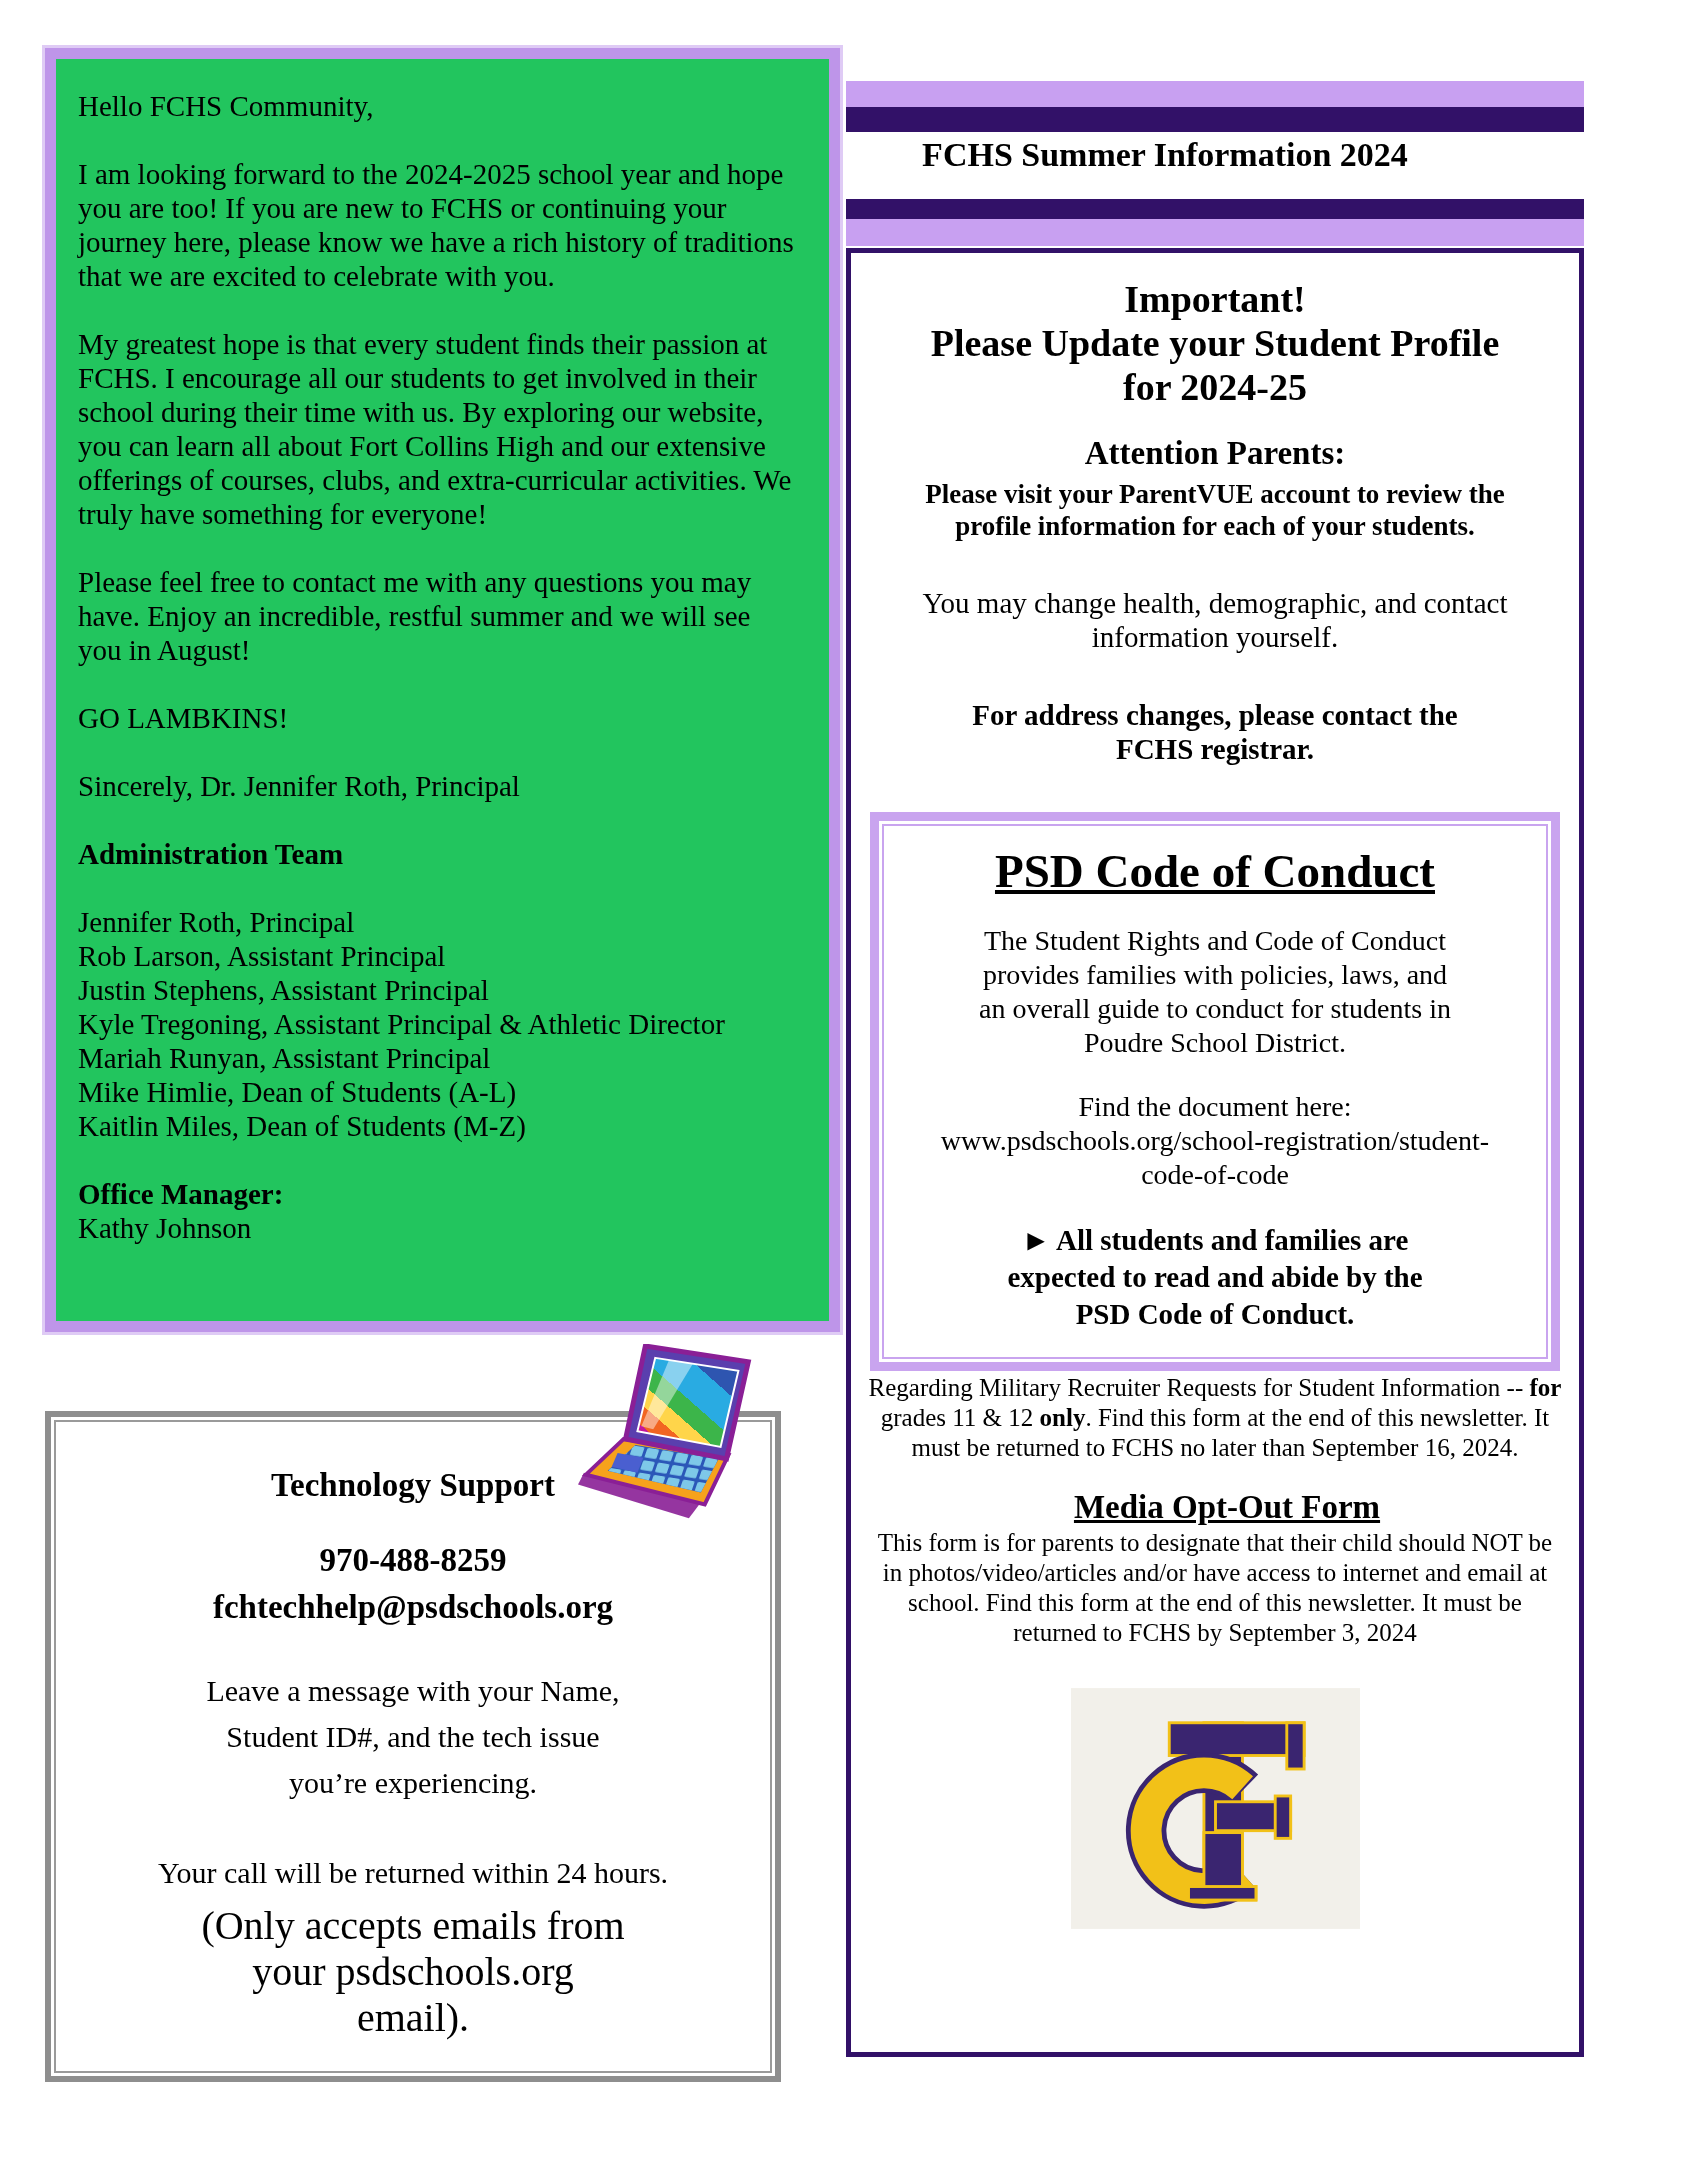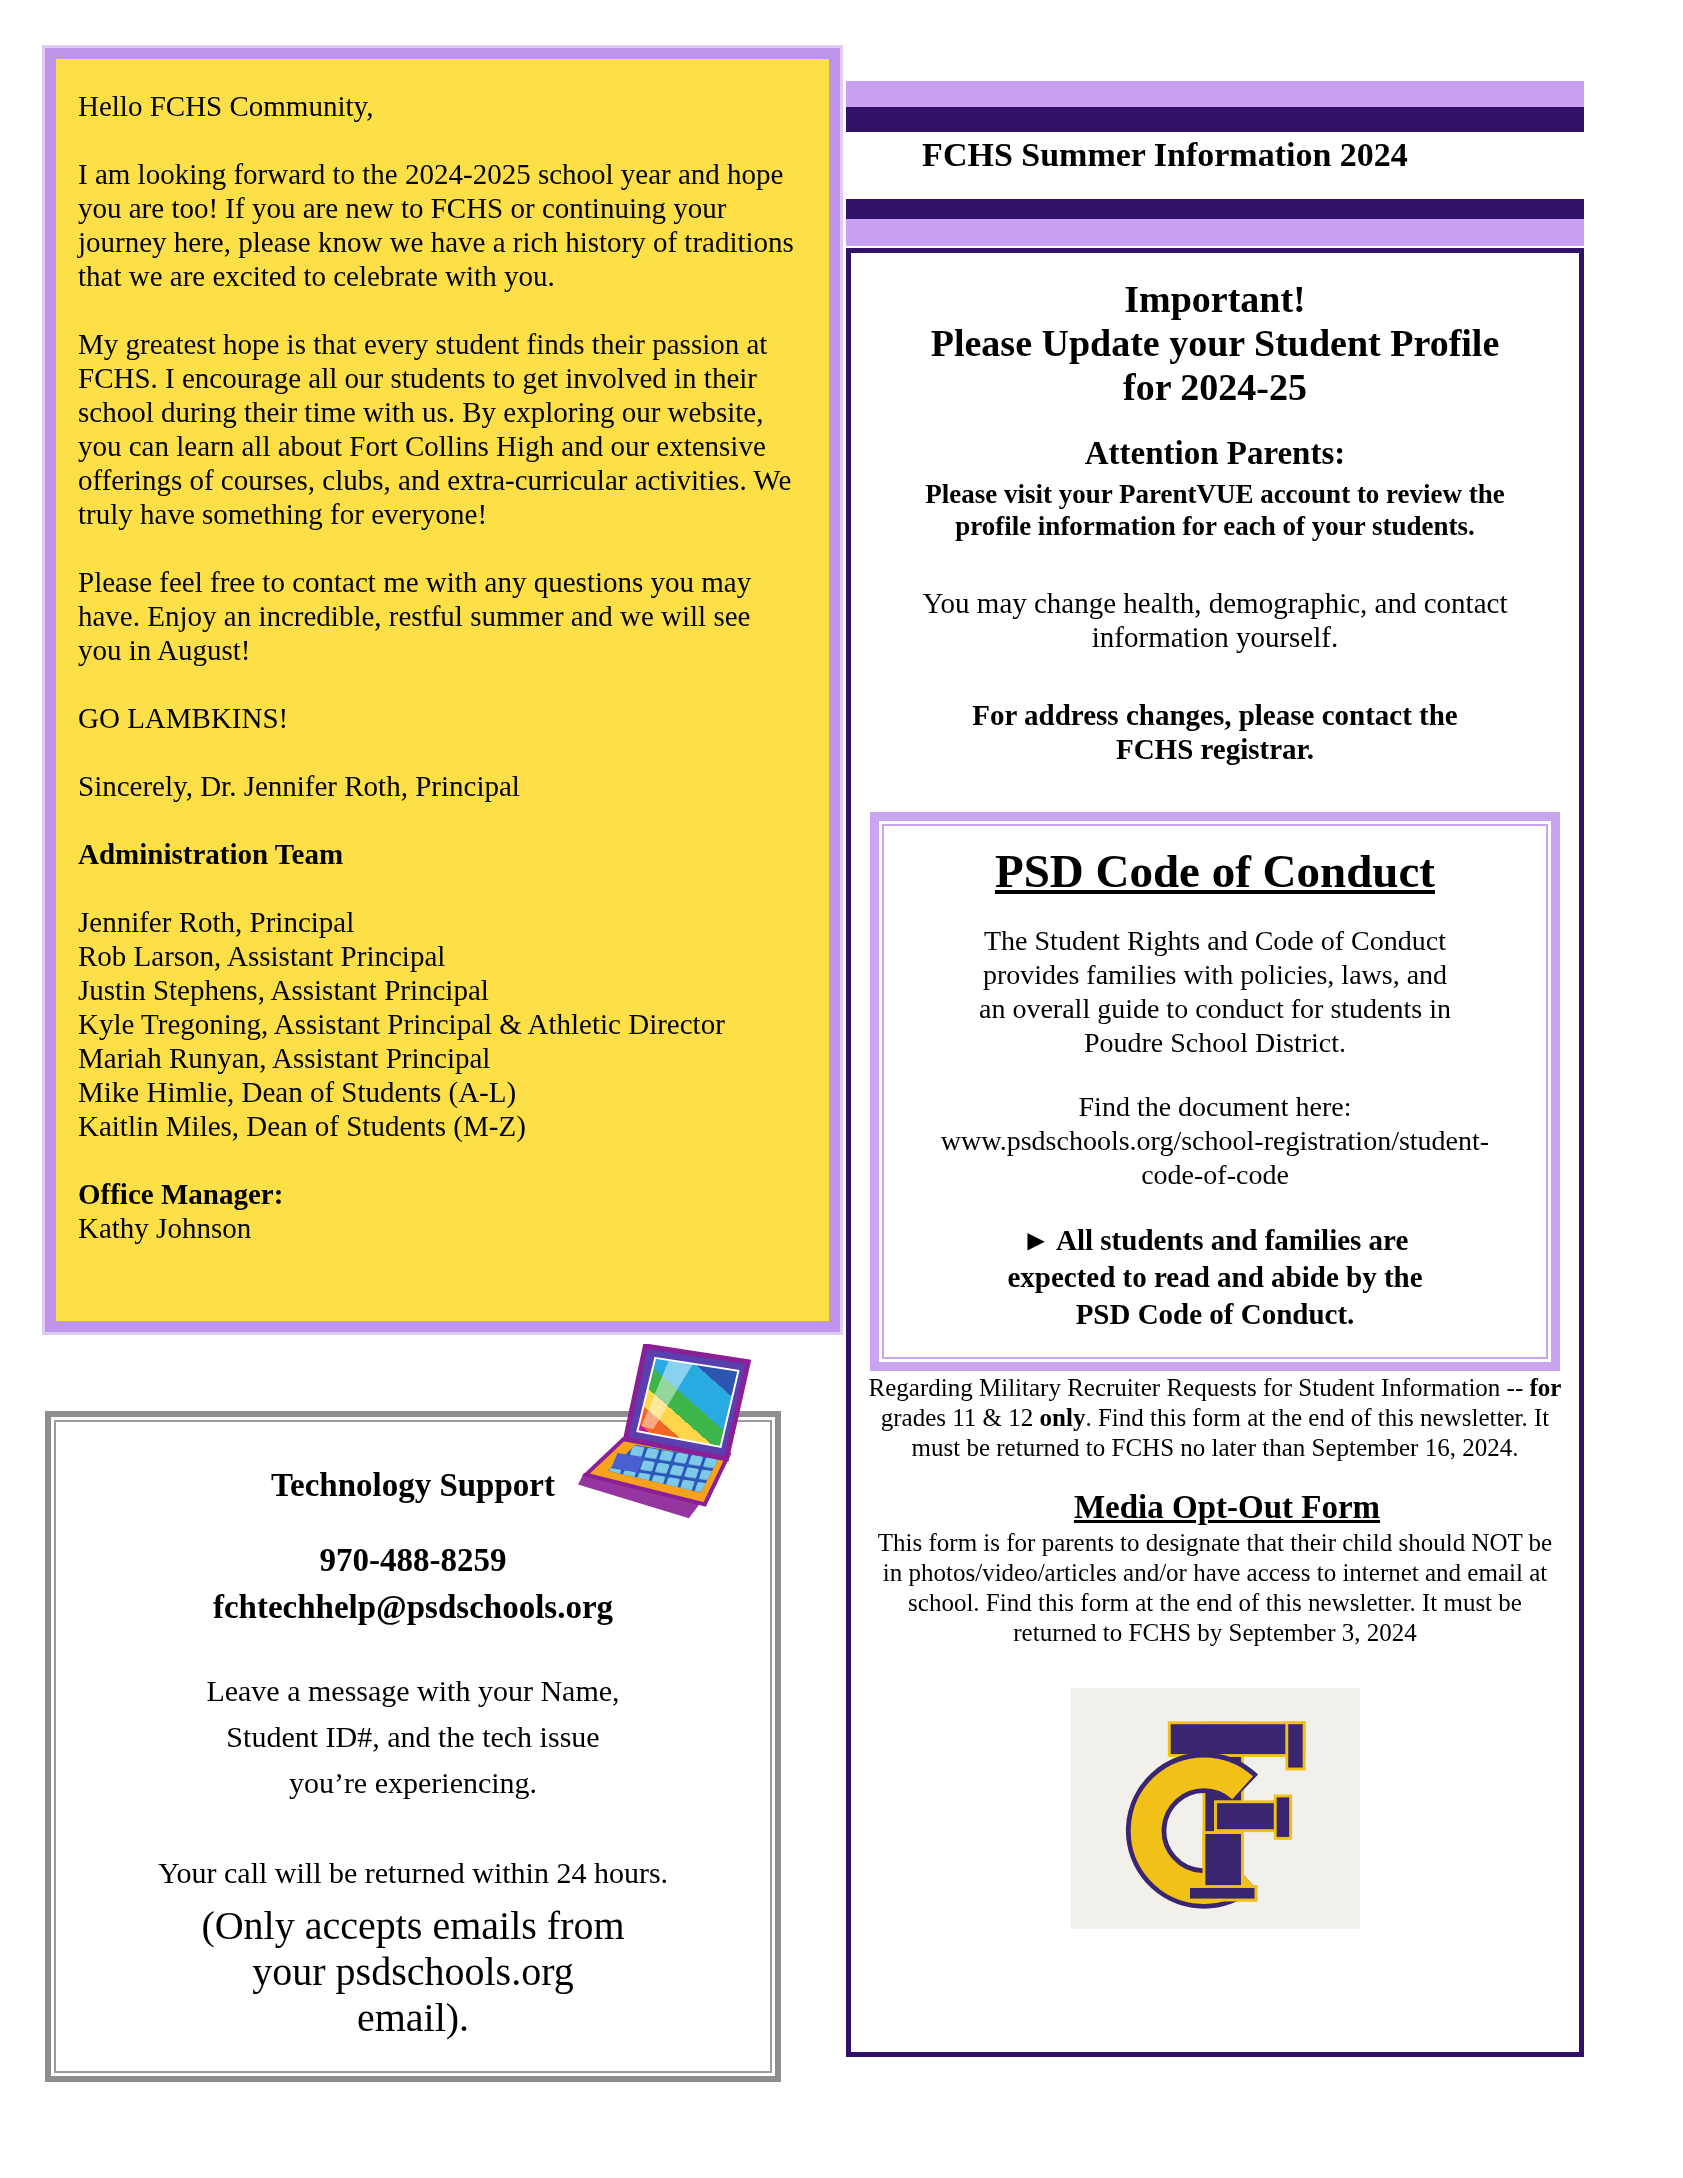--- a/index.html
+++ b/index.html
@@ -11,21 +11,21 @@
   .abs{position:absolute;}
 
   
   .letter-box{
     left:45px;top:48px;width:795px;height:1284px;
     border:11px solid #BE95E9;
     box-shadow:0 0 0 3px #DFCBF5;
     box-sizing:border-box;
     padding:30px 28px 0 22px;
     font-size:29px;line-height:34px;
-    background:#fde047;
+    background:#22c55e;
   }
   .letter-box p{margin:0 0 34px 0;}
   .letter-box .bold{font-weight:bold;}
   .admin-list div{margin:0;}
 
   
   .tech-outer{
     left:45px;top:1411px;width:736px;height:671px;
     border:6px solid #8E8E8E;box-sizing:border-box;background:#fff;
   }

